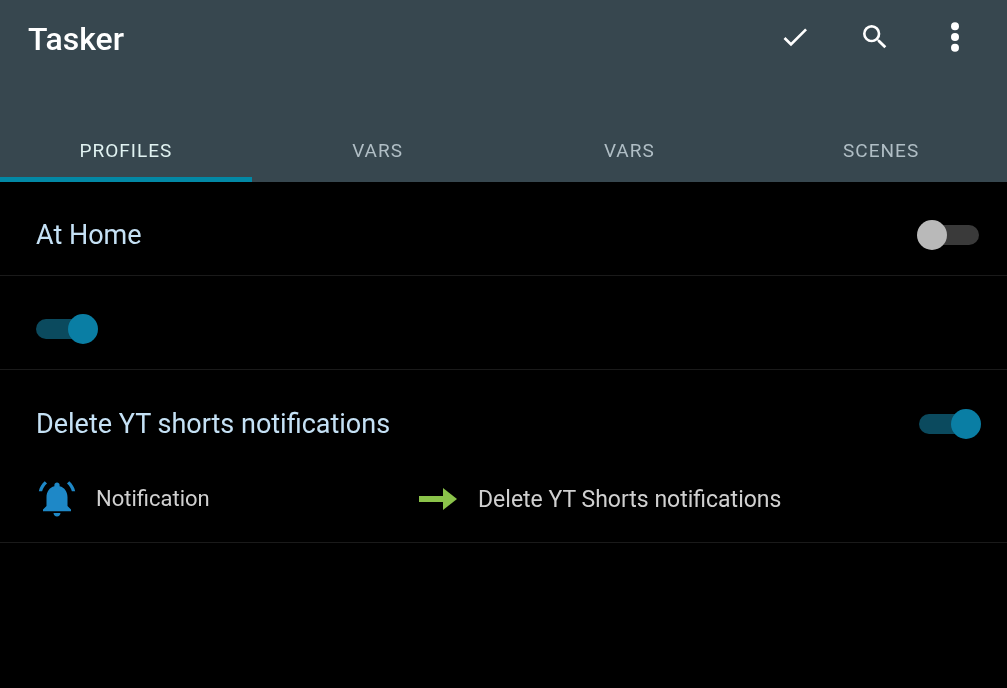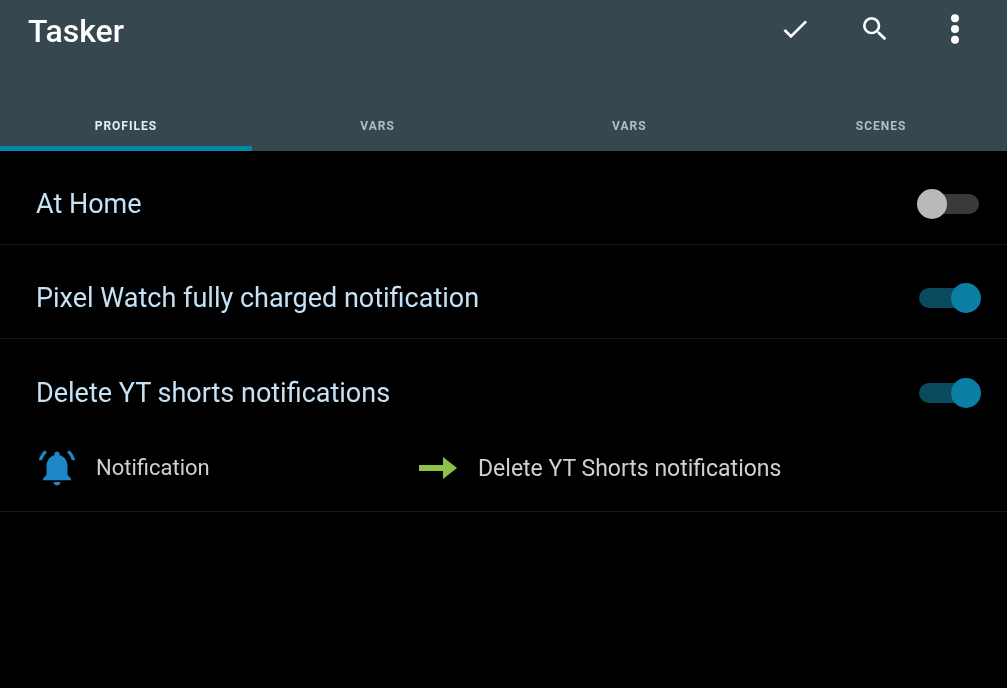--- a/index.html
+++ b/index.html
@@ -6,21 +6,21 @@
   body {
     width: 1007px;
     height: 688px;
     background: #000;
     font-family: Roboto, "Helvetica Neue", Arial, sans-serif;
     overflow: hidden;
     color: #fff;
   }
   .header {
     background: #37474f;
-    height: 151px;
+    height: 182px;
     display: flex;
     flex-direction: column;
   }
   .topbar {
     display: flex;
     align-items: center;
     height: 80px;
     padding: 0 20px;
   }
   .app-title {
@@ -49,22 +49,22 @@
   .tabs {
     display: flex;
     height: 65px;
     margin-top: 40px;
   }
   .tab {
     flex: 1;
     display: flex;
     align-items: center;
     justify-content: center;
-    font-size: 12px;
-    font-weight: 700;
+    font-size: 19px;
+    font-weight: 400;
     letter-spacing: 1px;
     color: #b0bec5;
     cursor: pointer;
     position: relative;
   }
   .tab.active { color: #e0f2f1; }
   .tab.active::after {
     content: "";
     position: absolute;
     left: 0; right: 0; bottom: 0;
@@ -188,21 +188,20 @@
   <div class="profile-row">
     <div class="profile-label">At Home</div>
     <div class="toggle off">
       <div class="track"></div>
       <div class="thumb"></div>
     </div>
   </div>
 
 
   <div class="profile-row">
-    <div class="profile-label">Pixel Watch fully charged notification</div>
     <div class="toggle on">
       <div class="track"></div>
       <div class="thumb"></div>
     </div>
   </div>
 
   <div class="profile-row" style="border-bottom:none">
     <div class="profile-label">Delete YT shorts notifications</div>
     <div class="toggle on">
       <div class="track"></div>

